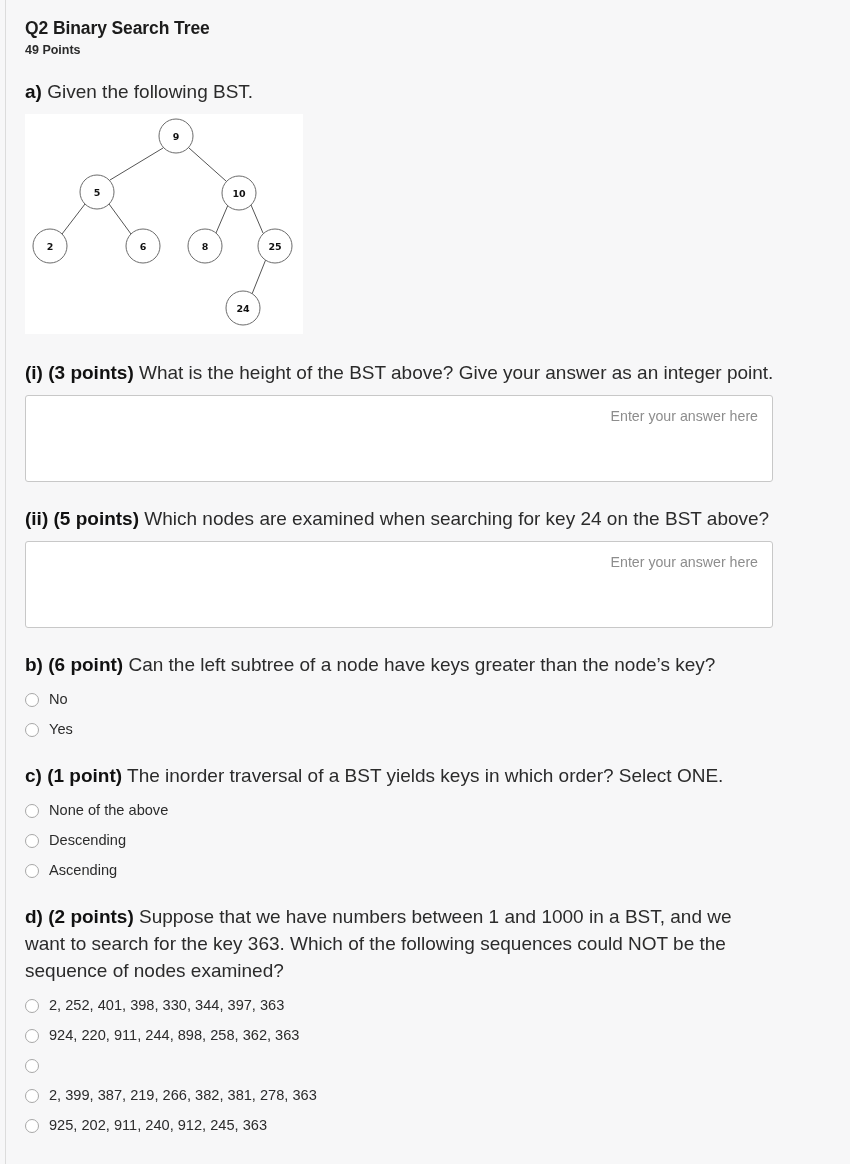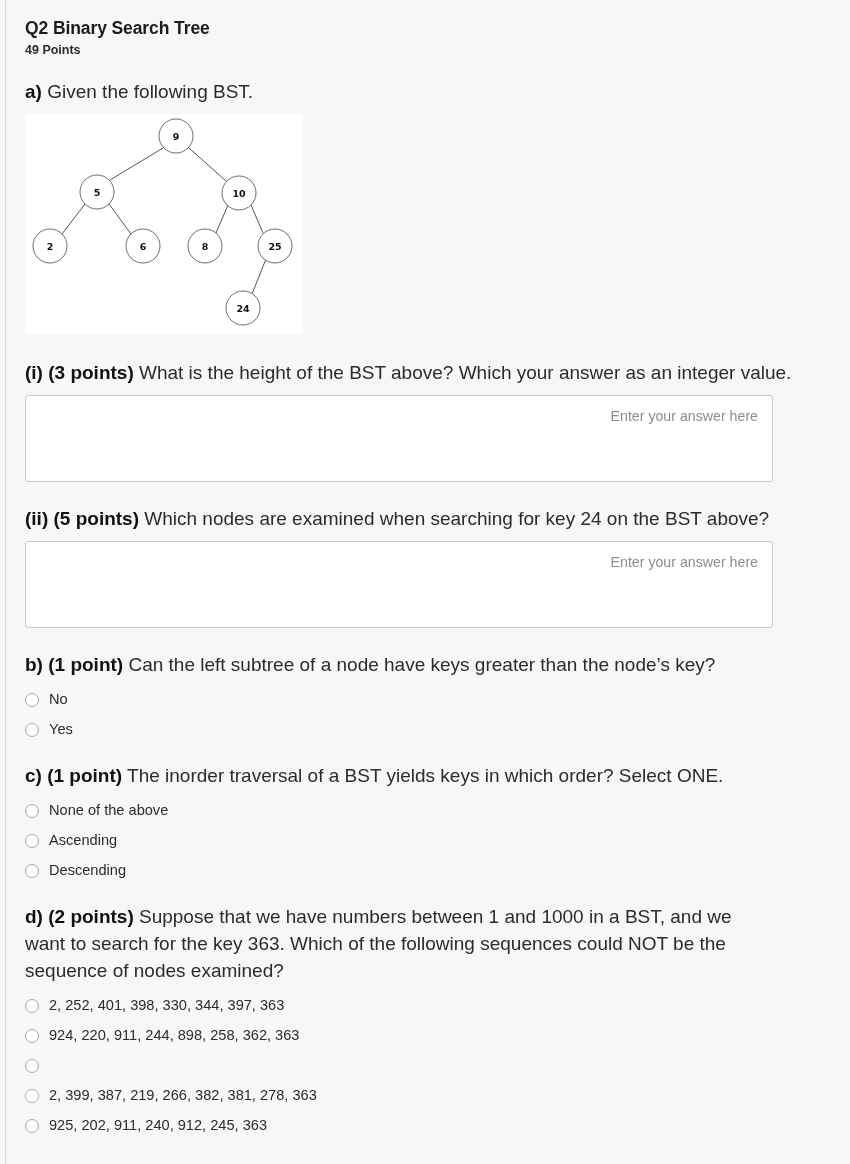--- a/index.html
+++ b/index.html
@@ -162,54 +162,54 @@
             <text x="250" y="136" text-anchor="middle" font-family="DejaVu Sans, sans-serif" font-size="9.5" font-weight="bold" fill="#111">25</text>
 
             <circle cx="218" cy="194" r="17" fill="#ffffff" stroke="#6b6b6b" stroke-width="1"></circle>
             <text x="218" y="198" text-anchor="middle" font-family="DejaVu Sans, sans-serif" font-size="9.5" font-weight="bold" fill="#111">24</text>
           </g>
         </svg>
       </div>
     </div>
 
     <div class="section">
-      <p class="qline"><span class="lbl">(i) (3 points)</span><span> What is the height of the BST above? Which your answer as an integer value.</span></p>
+      <p class="qline"><span class="lbl">(i) (3 points)</span><span> What is the height of the BST above? Give your answer as an integer point.</span></p>
       <textarea class="answer-box" rows="3" placeholder="Enter your answer here" style=""></textarea>
     </div>
 
     <div class="section">
       <p class="qline"><span class="lbl">(ii) (5 points)</span><span> Which nodes are examined when searching for key 24 on the BST above?</span></p>
       <textarea class="answer-box" rows="3" placeholder="Enter your answer here" style=""></textarea>
     </div>
 
     <div class="section">
-      <p class="qline q-text-block"><span class="lbl">b) (1 point)</span><span> Can the left subtree of a node have keys greater than the node’s key?</span></p>
+      <p class="qline q-text-block"><span class="lbl">b) (6 point)</span><span> Can the left subtree of a node have keys greater than the node’s key?</span></p>
       <div class="opt">
         <span class="radio"></span>
         <span class="opt-label">No</span>
       </div>
       <div class="opt">
         <span class="radio"></span>
         <span class="opt-label">Yes</span>
       </div>
     </div>
 
     <div class="section">
       <p class="qline q-text-block"><span class="lbl">c) (1 point)</span><span> The inorder traversal of a BST yields keys in which order? Select ONE.</span></p>
       <div class="opt">
         <span class="radio"></span>
         <span class="opt-label">None of the above</span>
       </div>
       <div class="opt">
         <span class="radio"></span>
+        <span class="opt-label">Descending</span>
+      </div>
+      <div class="opt">
+        <span class="radio"></span>
         <span class="opt-label">Ascending</span>
-      </div>
-      <div class="opt">
-        <span class="radio"></span>
-        <span class="opt-label">Descending</span>
       </div>
     </div>
 
     <div class="section">
       <p class="qline q-text-block d-text"><span class="lbl">d) (2 points)</span><span> Suppose that we have numbers between 1 and 1000 in a BST, and we want to search for the key 363. Which of the following sequences could NOT be the sequence of nodes examined?</span></p>
       <div class="opt">
         <span class="radio"></span>
         <span class="opt-label">2, 252, 401, 398, 330, 344, 397, 363</span>
       </div>
       <div class="opt">

